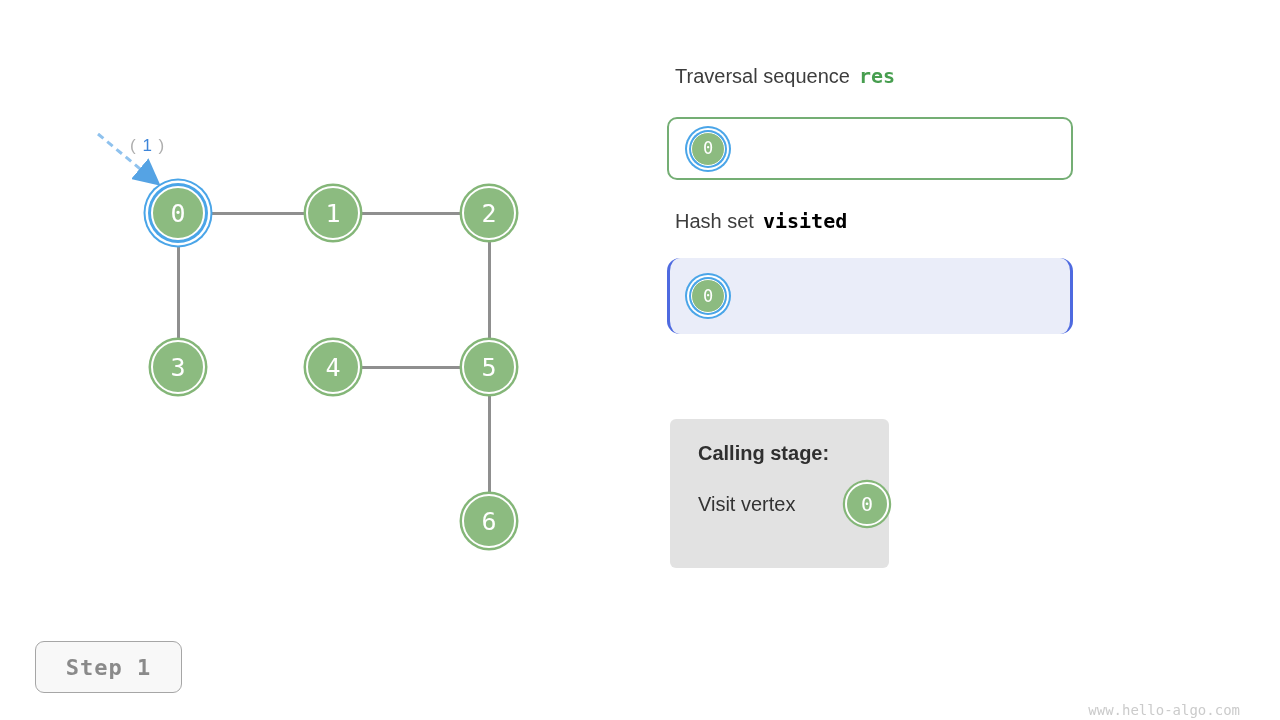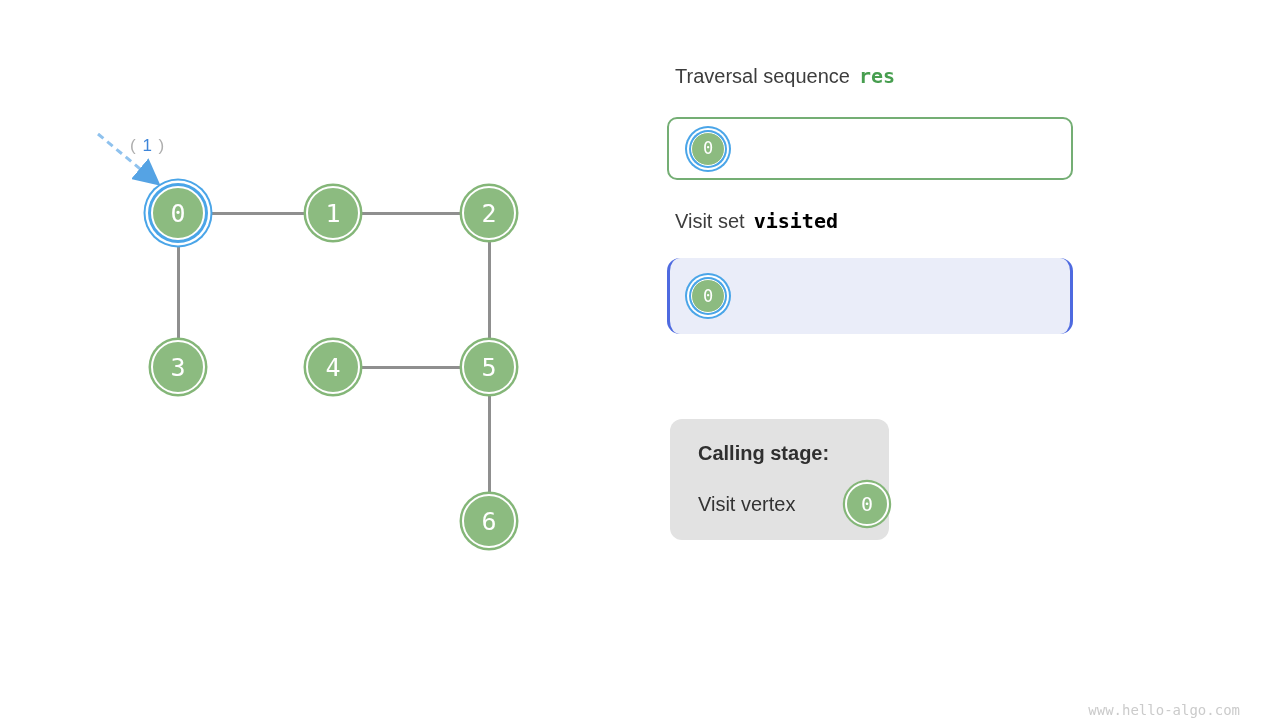--- a/index.html
+++ b/index.html
@@ -46,22 +46,22 @@
     width:32px; height:32px; border-radius:50%; background:#8cbb80;
     border:1.5px solid #fff; box-shadow:0 0 0 2px #84b678;
     color:#fff; font-family:"DejaVu Sans Mono", monospace; font-size:17px;
     display:flex; align-items:center; justify-content:center; flex:0 0 auto; line-height:1;
   }
   .snode.s-hl {
     box-shadow:0 0 0 2px #4aa5e8, 0 0 0 4px #fff, 0 0 0 6px #4aa5e8;
   }
 
   .calling {
-    position:absolute; left:670px; top:419px; width:219px; height:121px;
-    background:#e2e2e2; border-radius:12px; box-sizing:border-box;
+    position:absolute; left:670px; top:419px; width:219px; height:149px;
+    background:#e2e2e2; border-radius:6px; box-sizing:border-box;
     padding:23px 0 0 28px;
   }
   .calling-title { font-size:20px; font-weight:bold; color:#2f2f2f; }
   .calling-row { margin-top:17px; display:flex; align-items:center; gap:13px; font-size:20px; color:#333;justify-content:space-between; }
   .vnode {
     width:40px; height:40px; border-radius:50%; background:#8cbb80;
     border:2px solid #fff; box-shadow:0 0 0 2.2px #84b678;
     color:#fff; font-family:"DejaVu Sans Mono", monospace; font-size:20px;
     display:flex; align-items:center; justify-content:center; line-height:1;
   }
@@ -119,33 +119,34 @@
     <span>Traversal sequence</span>
     <span class="code green">res</span>
   </div>
   <div class="box-res">
     <div style="display:flex; align-items:center; gap:16px;">
         <div class="snode s-hl">0</div>
       </div>
   </div>
 
   <div class="panel-title" style="left:675px; top:209px;">
-    <span>Visit set</span>
+    <span>Hash set</span>
     <span class="code blue">visited</span>
   </div>
   <div class="box-visited">
     <div style="display:flex; align-items:center; gap:16px;">
         <div class="snode s-hl">0</div>
       </div>
   </div>
 
   <div class="calling">
     <div class="calling-title">Calling stage:</div>
     <div class="calling-row">
       <span>Visit vertex</span>
       <span class="vnode">0</span>
     </div>
   </div>
 
+  <div class="step">Step 1</div>
 
   <div class="watermark">www.hello-algo.com</div>
 
 </div>
 
 </body></html>

